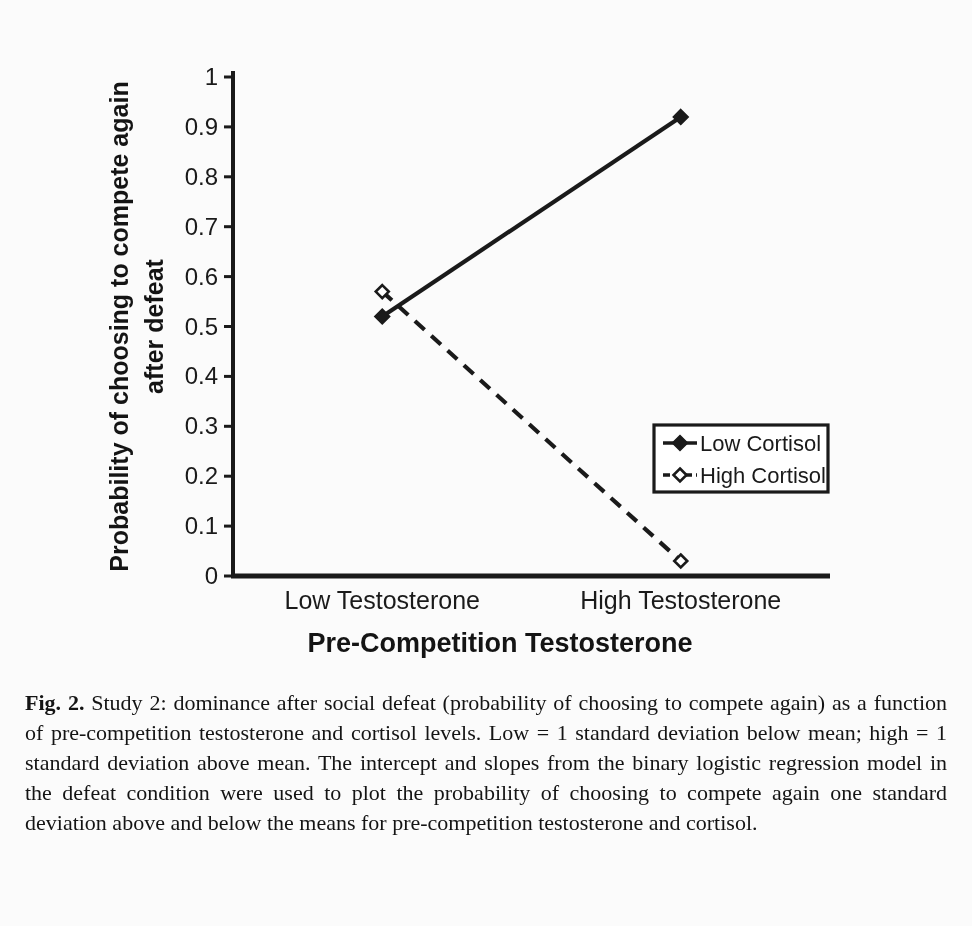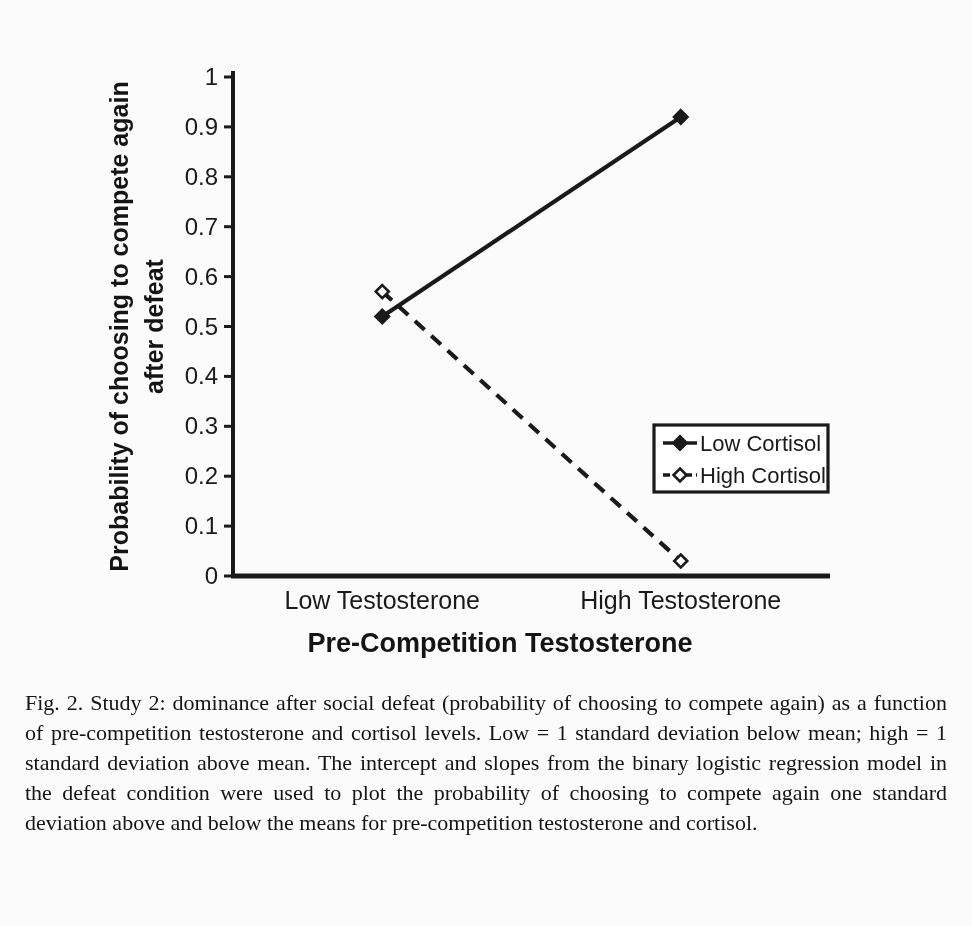--- a/index.html
+++ b/index.html
@@ -14,21 +14,21 @@
   .cat{font:25px "Liberation Sans", sans-serif; fill:#1a1a1a;}
   .xlabel{font:bold 27px "Liberation Sans", sans-serif; fill:#141414;}
   .ylabel{font:bold 25px "Liberation Sans", sans-serif; fill:#141414;}
   .legend-text{font:22px "Liberation Sans", sans-serif; fill:#1a1a1a;}
   .caption{
     margin:26px 25px 0 25px;
     font:22px/30px "Liberation Serif", "DejaVu Serif", serif;
     color:#141414;
     text-align:justify;
   }
-  .cap-label{font-weight:normal;}
+  .cap-label{font-weight:bold;}
 </style>
 </head>
 <body>
 
 <div class="page">
   <figure style="margin:0">
     <svg id="chart-svg" width="972" height="662" viewBox="0 0 972 662">
         <g>
           <line x1="233" y1="71" x2="233" y2="576" stroke="#1a1a1a" stroke-width="4"></line>
           <line x1="231" y1="576" x2="830" y2="576" stroke="#1a1a1a" stroke-width="5"></line>

